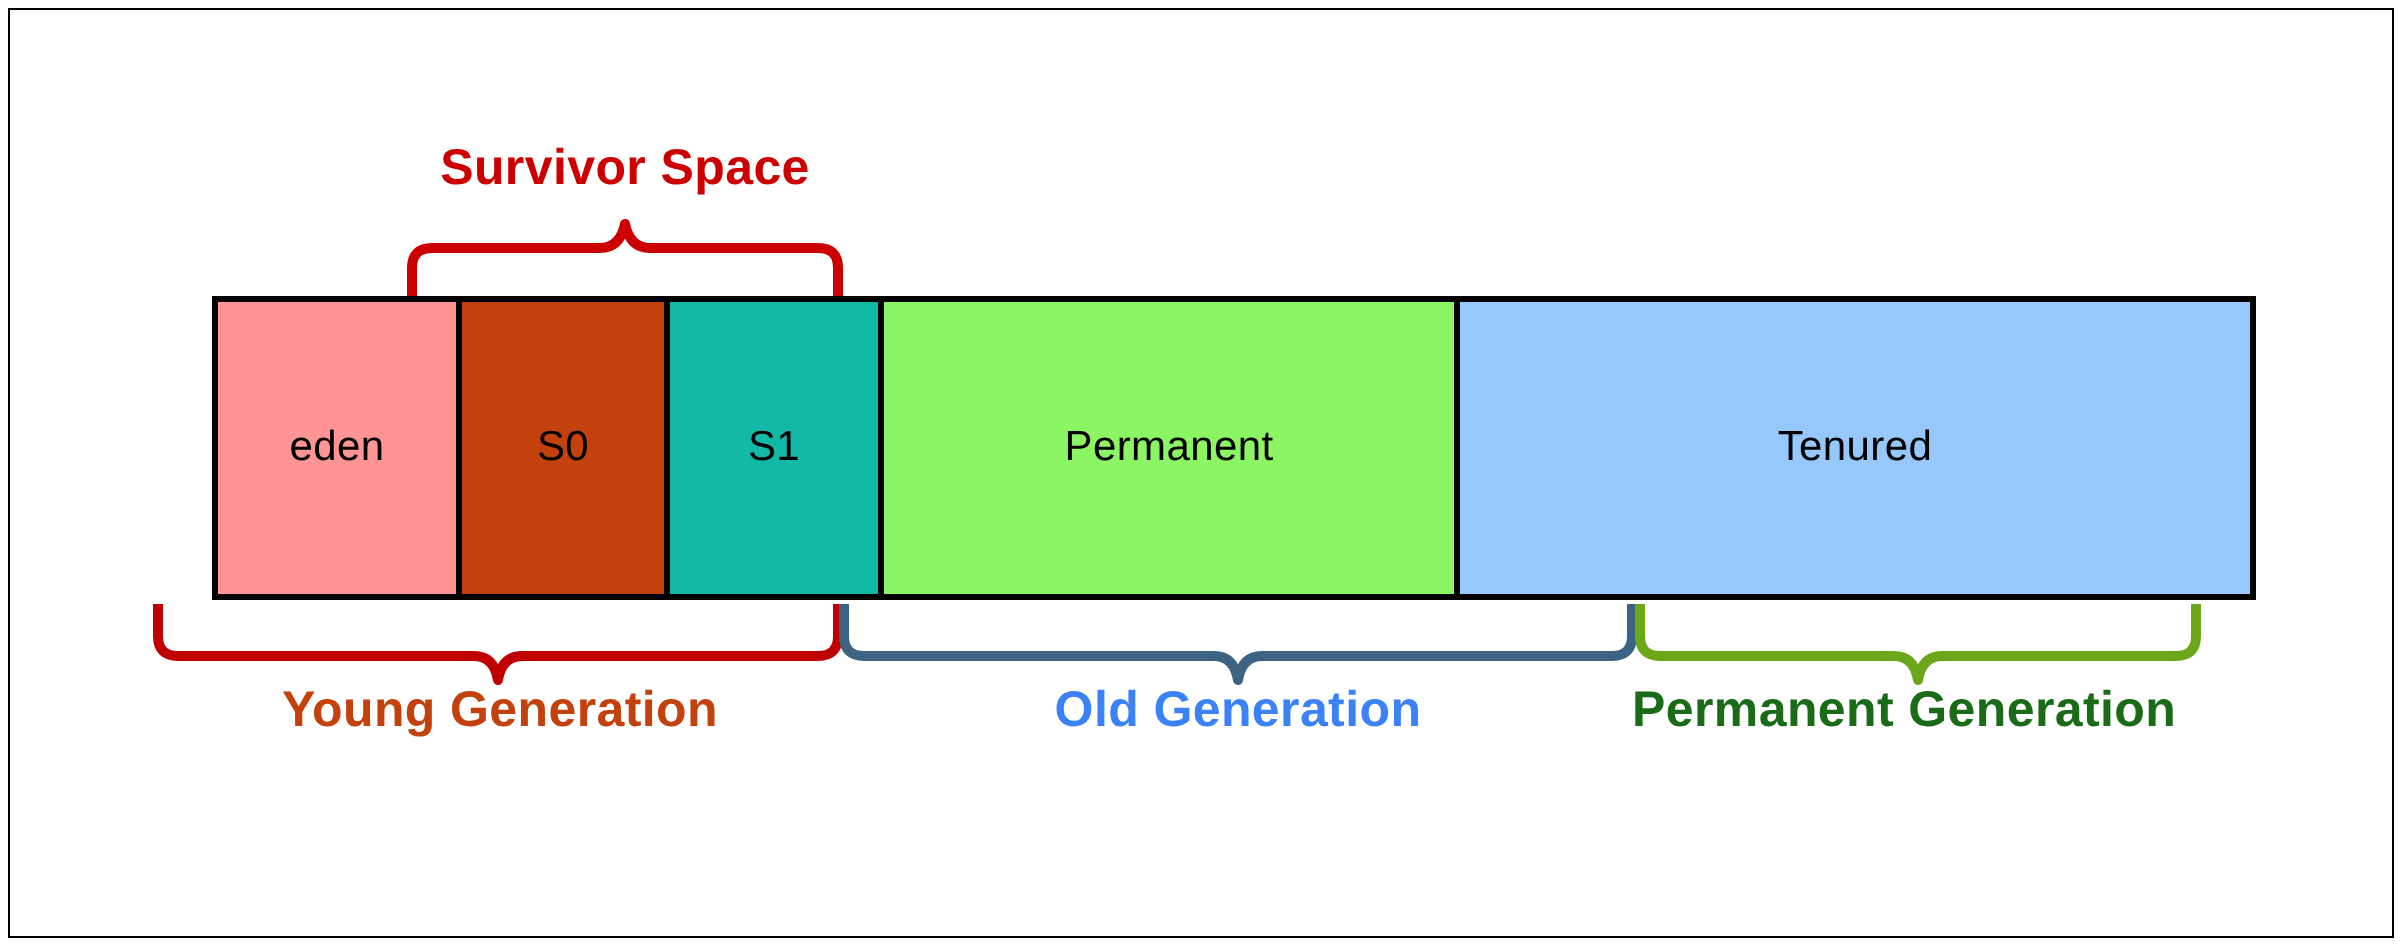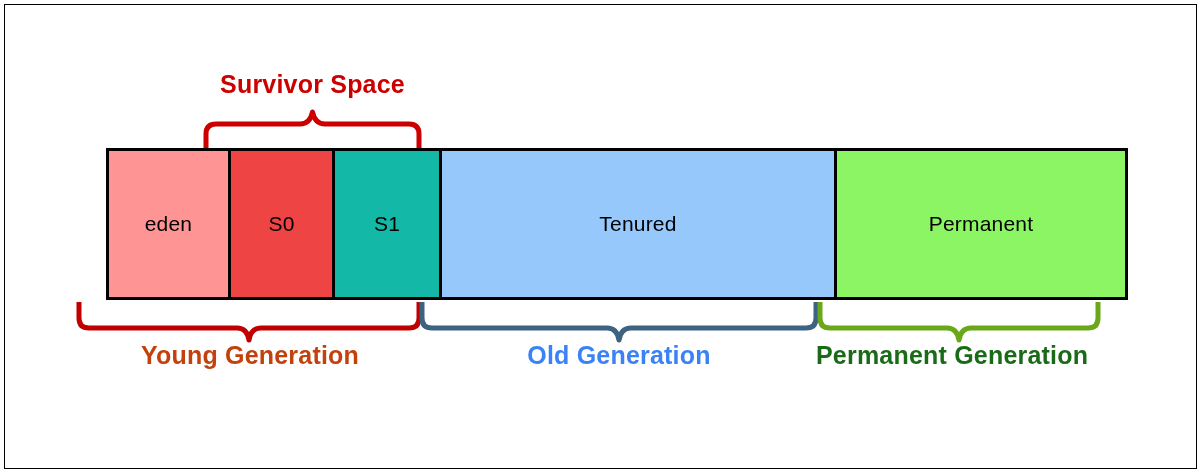--- a/index.html
+++ b/index.html
@@ -49,21 +49,21 @@
     justify-content: center;
     border-right: 3px solid #000000;
     font-size: 21px;
     color: #000000;
     letter-spacing: 0.2px;
   }
   .segment:last-child {
     border-right: none;
   }
   .seg-eden     { width: 122px; background: #ff9494; }
-  .seg-s0       { width: 104px; background: #ef4444; }
+  .seg-s0       { width: 104px; background: #c2410c; }
   .seg-s1       { width: 107px; background: #14b8a6; }
   .seg-tenured  { width: 395px; background: #96c8fb; }
   .seg-permanent{ flex: 1 1 auto; background: #8cf563; }
 
   
   .brace {
     position: absolute;
     pointer-events: none;
   }
   #brace-survivor {
@@ -143,25 +143,25 @@
   <div id="memory-bar">
     <div class="segment seg-eden">
       <span>eden</span>
     </div>
     <div class="segment seg-s0">
       <span>S0</span>
     </div>
     <div class="segment seg-s1">
       <span>S1</span>
     </div>
+    <div class="segment seg-permanent">
+      <span>Permanent</span>
+    </div>
     <div class="segment seg-tenured">
       <span>Tenured</span>
-    </div>
-    <div class="segment seg-permanent">
-      <span>Permanent</span>
     </div>
   </div>
 
   <svg id="brace-young" class="brace" viewBox="0 0 348 42" xmlns="http://www.w3.org/2000/svg">
     <path d="M 4 0 L 4 16 Q 4 26 14 26 L 162 26 Q 172 26 174 38 Q 176 26 186 26 L 334 26 Q 344 26 344 16 L 344 0" fill="none" stroke="#c00000" stroke-width="5" stroke-linecap="round" stroke-linejoin="round"></path>
   </svg>
   <div id="label-young-generation" class="gen-label">Young Generation</div>
 
   <svg id="brace-old" class="brace" viewBox="0 0 402 42" xmlns="http://www.w3.org/2000/svg">
     <path d="M 4 0 L 4 16 Q 4 26 14 26 L 189 26 Q 199 26 201 38 Q 203 26 213 26 L 388 26 Q 398 26 398 16 L 398 0" fill="none" stroke="#3c6382" stroke-width="5" stroke-linecap="round" stroke-linejoin="round"></path>

